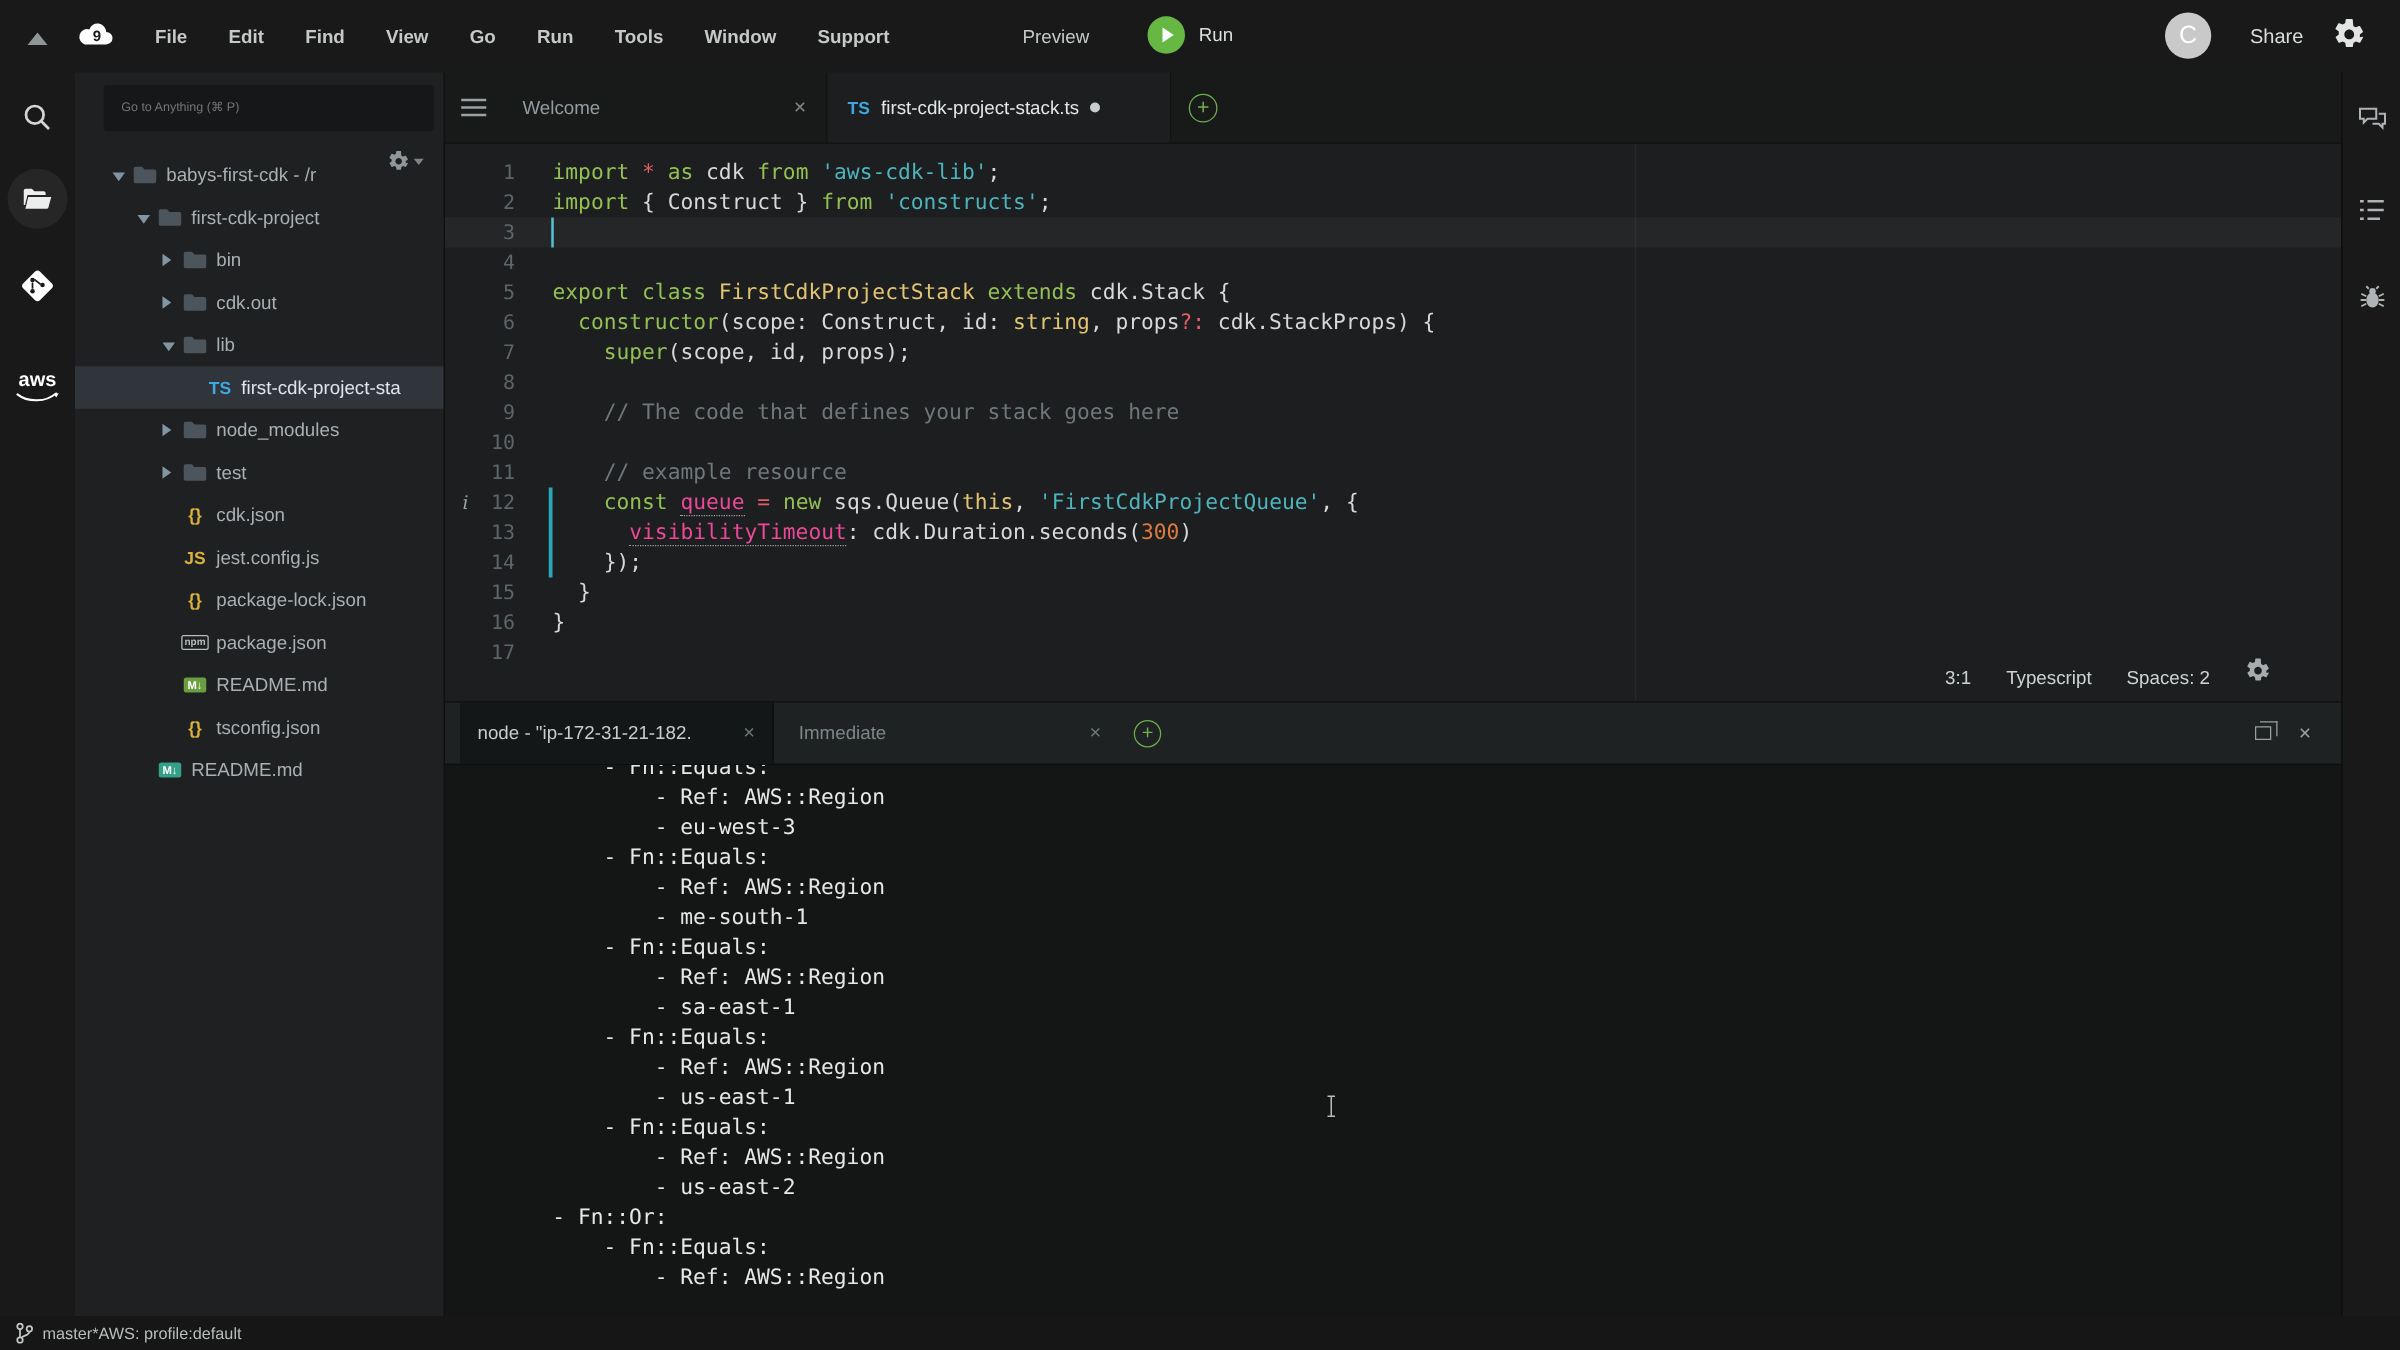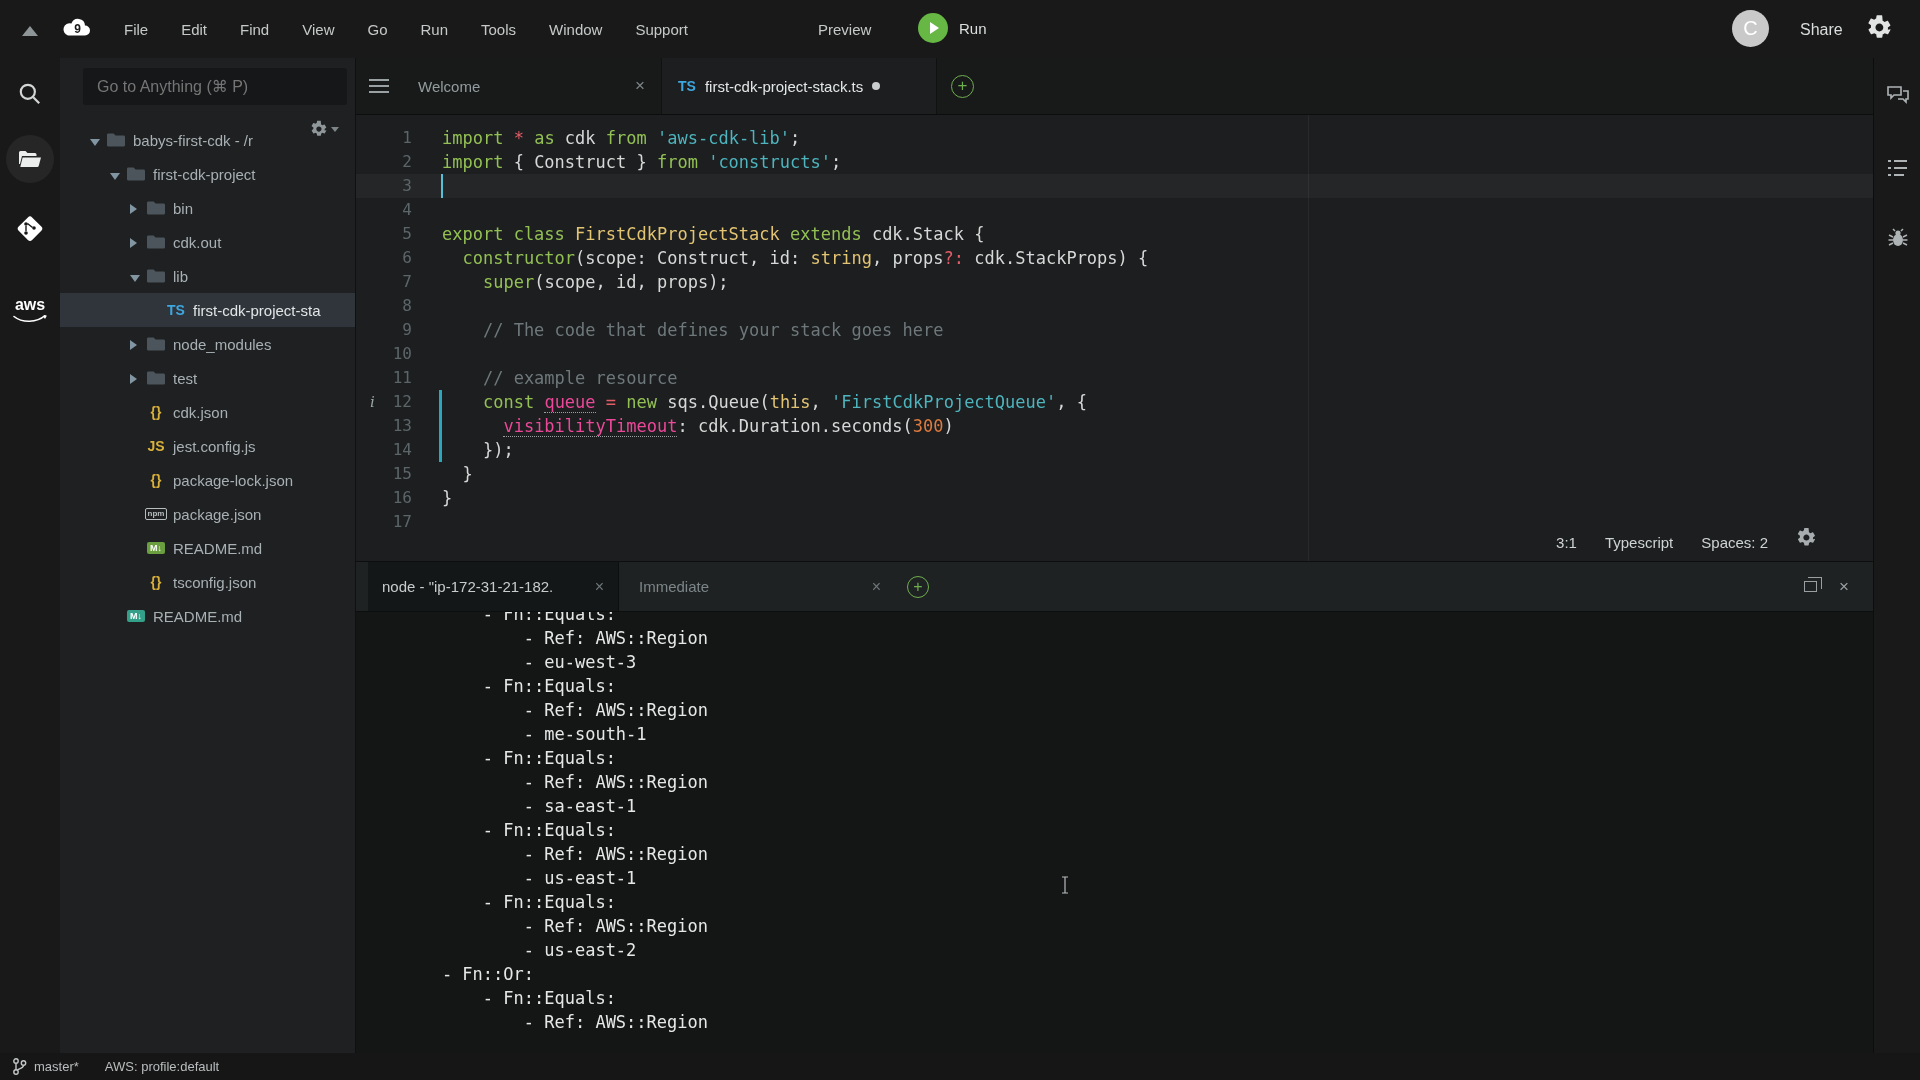--- a/index.html
+++ b/index.html
@@ -6,42 +6,42 @@
   html,body { width:1920px; height:1080px; background:#191919; overflow:hidden;
     font-family:"Liberation Sans","DejaVu Sans",sans-serif; color:#c9cccc; }
   .app { position:relative; width:1920px; height:1080px; }
 
   
   .menubar { position:absolute; top:0; left:0; right:0; height:58px; background:#191919; }
   .collapse-tri { position:absolute; left:22px; top:26px; width:0; height:0;
     border-left:8px solid transparent; border-right:8px solid transparent; border-bottom:10px solid #8f9698; }
   .logo { position:absolute; left:60px; top:16px; }
   .menus { position:absolute; left:124px; top:0; height:58px; display:flex; align-items:center; gap:33px; }
-  .menu-item { font-size:15px; color:#c6c9c9; cursor:default; }
+  .menu-item { font-size:15px; color:#c6c9c9; cursor:default;font-weight:bold; }
   .mb-preview { position:absolute; left:818px; top:21px; font-size:15px; color:#c6c9c9; }
   .run-group { position:absolute; left:918px; top:13px; display:flex; align-items:center; gap:11px; }
   .run-circle { width:30px; height:30px; border-radius:50%; background:#67b745; position:relative; }
   .run-circle::after { content:""; position:absolute; left:12px; top:9px; width:0; height:0;
     border-top:6px solid transparent; border-bottom:6px solid transparent; border-left:9px solid #fff; }
   .run-label { font-size:15px; color:#dcdfdf; }
   .avatar { position:absolute; left:1732px; top:10px; width:37px; height:37px; border-radius:50%;
     background:#c9c9c9; color:#fff; font-size:20px; display:flex; align-items:center; justify-content:center; }
   .share { position:absolute; left:1800px; top:21px; font-size:16px; color:#dadddd; }
   .mb-gear { position:absolute; left:1866px; top:14px; }
 
   
   .iconstrip { position:absolute; top:58px; left:0; width:60px; bottom:27px; background:#191919; }
   .strip-btn { position:absolute; left:0; width:60px; height:48px; display:flex; align-items:center; justify-content:center; }
   .circle-hl { position:absolute; left:6px; width:48px; height:48px; border-radius:50%; background:#262626; }
   .aws-logo { text-align:center; color:#fff; font-weight:bold; font-size:16px; line-height:14px; }
 
   
   .sidebar { position:absolute; top:58px; left:60px; width:295px; bottom:27px; background:#1e2021; }
   .goto-input { position:absolute; top:10px; left:23px; width:264px; height:37px; background:#151718;
-    border:none; border-radius:3px; color:#6d777c; font-size:16px; padding:0 14px;
+    border:none; border-radius:3px; color:#6d777c; font-size:10px; padding:0 14px;
     font-family:"Liberation Sans","DejaVu Sans",sans-serif; outline:none; }
   .tree-gear { position:absolute; top:62px; right:16px; display:flex; align-items:center; gap:3px; }
   .tiny-tri { width:0; height:0; border-left:4px solid transparent; border-right:4px solid transparent; border-top:5px solid #7d8588; }
   .tree { position:absolute; top:65px; left:0; right:0; }
   .tree-row { height:34px; display:flex; align-items:center; font-size:15px; color:#a8b0b4; white-space:nowrap; overflow:hidden; }
   .tree-row.selected { background:#2f353a; color:#e1e5e7; }
   .arrow { width:14px; flex:none; display:inline-block; }
   .arrow.down::after { content:""; display:inline-block; width:0; height:0;
     border-left:5px solid transparent; border-right:5px solid transparent; border-top:7px solid #8295a3; }
   .arrow.right::after { content:""; display:inline-block; width:0; height:0;
@@ -112,21 +112,21 @@
   .termlines { margin-top:-10px; padding-left:4px; font-family:"DejaVu Sans Mono",monospace; font-size:17px; line-height:24px; color:#e6e8e8; }
   .termline { white-space:pre; height:24px; }
   .ibeam { position:absolute; left:704px; top:264px; }
 
   
   .rightstrip { position:absolute; right:0; top:58px; width:47px; bottom:27px; background:#191919; border-left:1px solid #0d0d0d; }
   .rs-btn { position:absolute; left:0; width:47px; height:44px; display:flex; align-items:center; justify-content:center; }
 
   
   .statusbar { position:absolute; bottom:0; left:0; right:0; height:27px; background:#161616;
-    display:flex; align-items:center; font-size:13px; color:#b9bdbe; gap:26px; padding-left:12px; }
+    display:flex; align-items:center; font-size:13px; color:#b9bdbe; padding-left:12px; }
   .branch-wrap { display:flex; align-items:center; gap:7px; }
 </style>
 </head>
 <body>
 
 <div class="app">
 
   <header class="menubar">
     <div class="collapse-tri"></div>
     <div class="logo">

